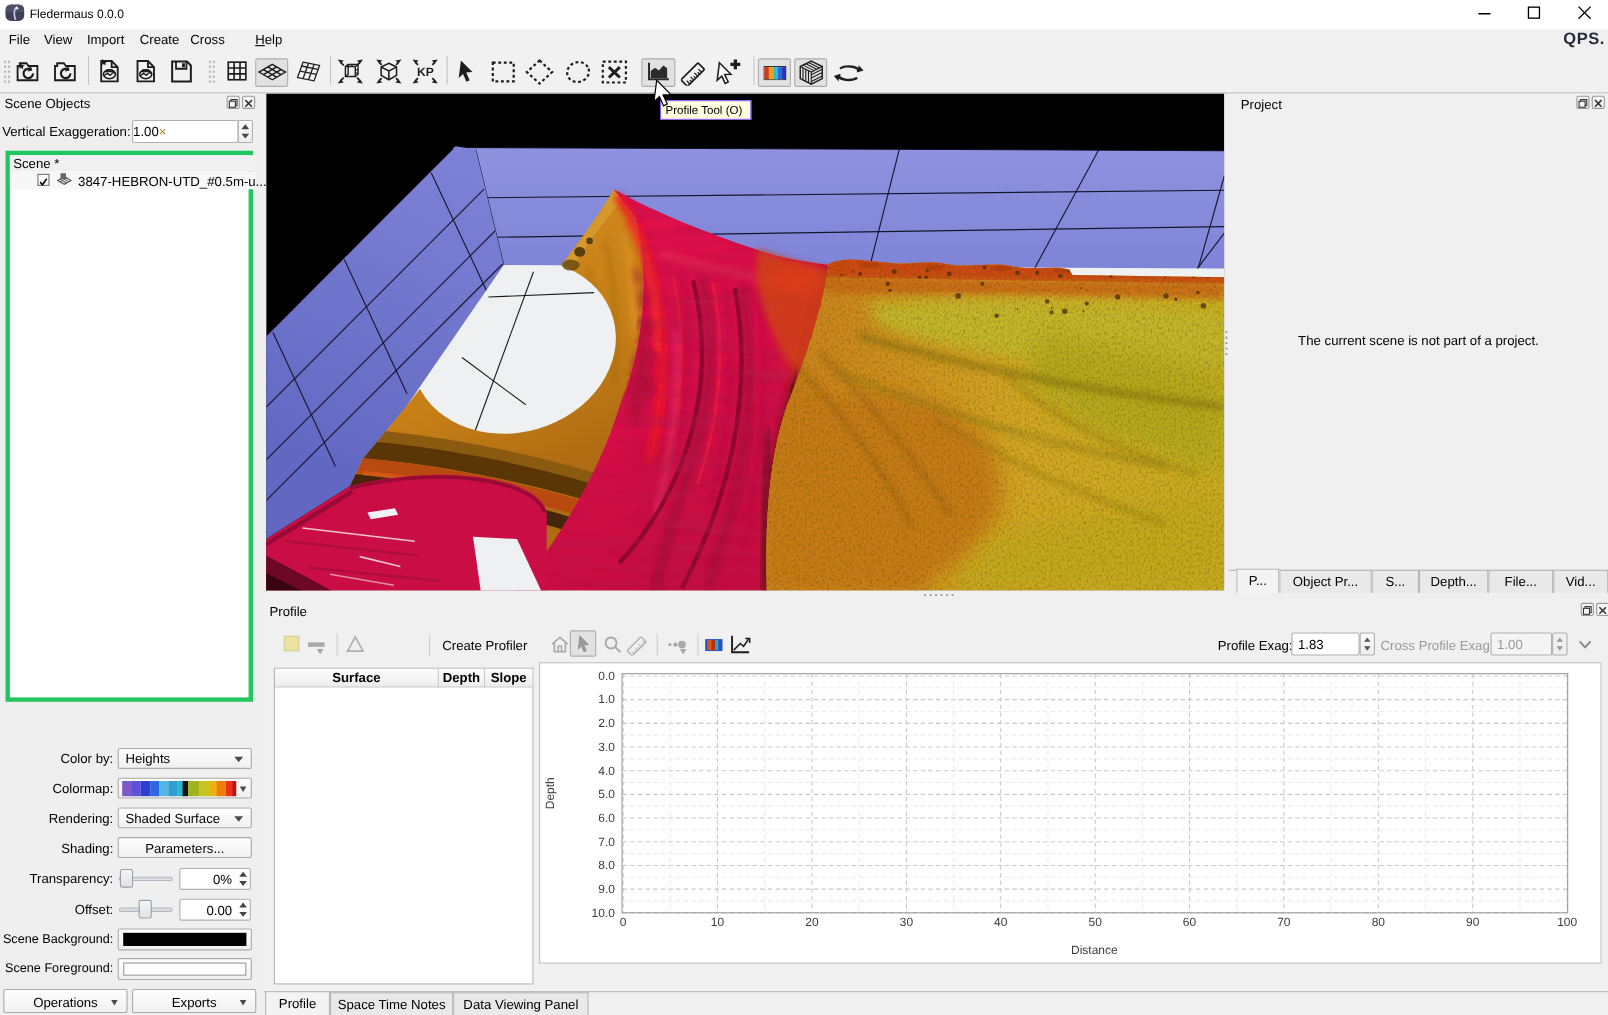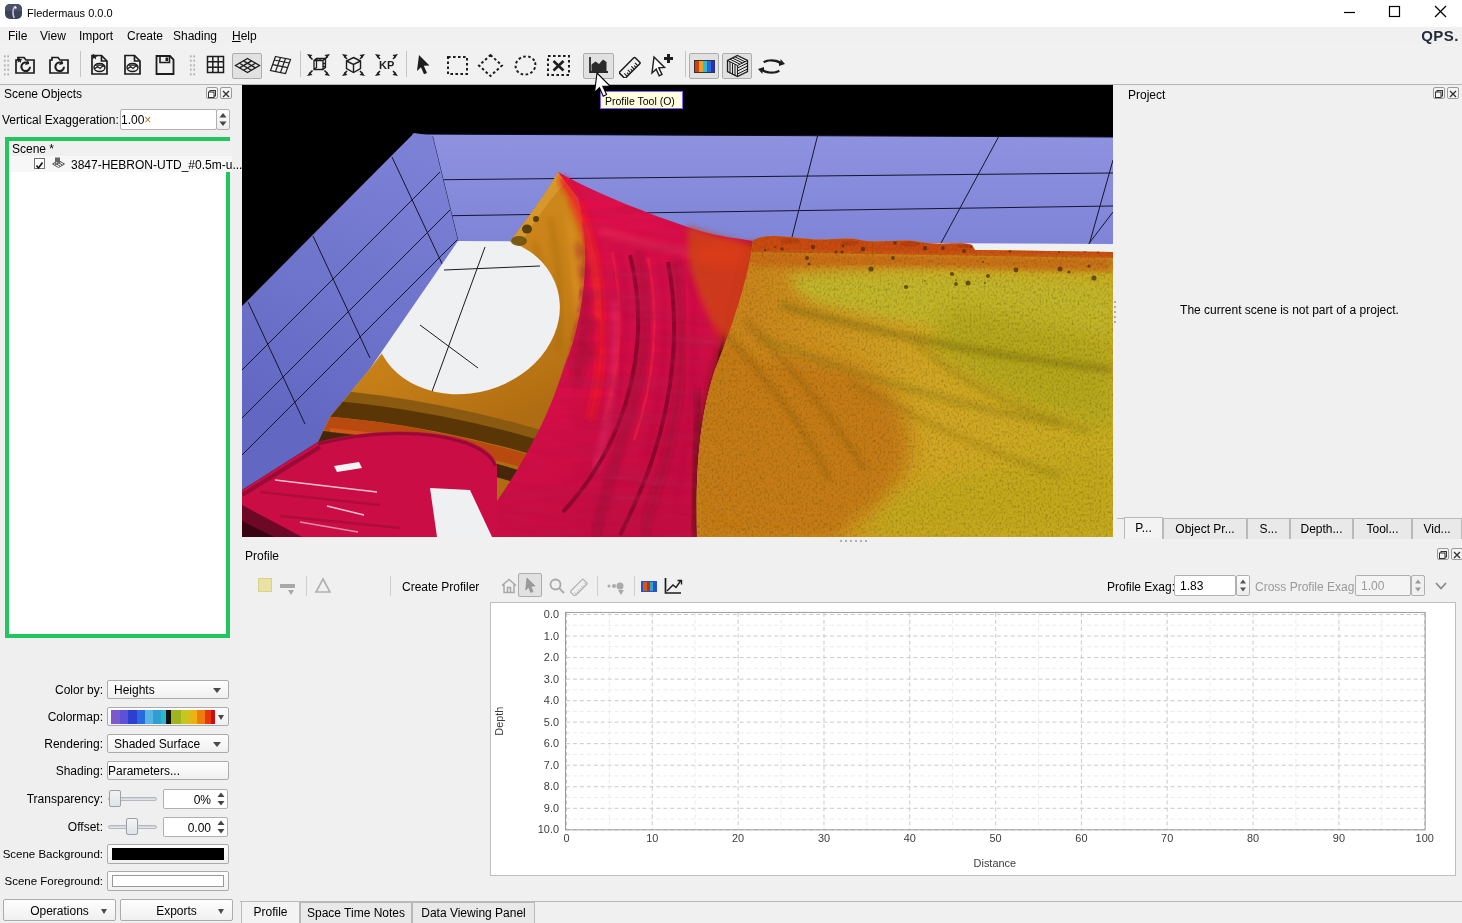--- a/index.html
+++ b/index.html
@@ -55,21 +55,21 @@
       <rect x="59.5" y="6.5" width="10" height="10" fill="none" stroke="#000" stroke-width="1.2"></rect>
       <line x1="105" y1="6" x2="116" y2="17" stroke="#000" stroke-width="1.2"></line>
       <line x1="116" y1="6" x2="105" y2="17" stroke="#000" stroke-width="1.2"></line>
     </svg>
   </div>
   <div id="menubar" class="abs">
     <div class="mi" style="left:8px">File</div>
     <div class="mi" style="left:40px">View</div>
     <div class="mi" style="left:79px">Import</div>
     <div class="mi" style="left:127px">Create</div>
-    <div class="mi" style="left:173px">Shading</div>
+    <div class="mi" style="left:173px">Cross</div>
     <div class="mi" style="left:232px"><u>H</u>elp</div>
     <div id="qps" class="abs">QPS.</div>
   </div>
   <div id="toolbar" class="abs">
     <div class="grip" style="left:3px"></div>
     <svg class="abs" style="left:13px;top:9px" width="24" height="24" viewBox="0 0 24 24" fill="none" stroke="#1d1d1d" stroke-width="1.7">
       <path d="M3 7 L3 20 L21 20 L21 7 L13 7 L11 4.5 L5 4.5 L5 7 Z"></path>
       <path d="M4.5 4 l1 2 l-2.2 0.3 l1.8 1.5 l-0.8 2 l2-1.2 l1.8 1.4 l-0.3-2.3 l1.8-1.2 l-2.2-0.5 Z" fill="#1d1d1d" stroke="none"></path>
       <path d="M15.5 10.5 a4.3 4.3 0 1 0 1.5 3.2" stroke-width="2"></path>
       <path d="M15 6.8 l1.2 4.2 l-4.2 1 Z" fill="#1d1d1d" stroke="none"></path>
@@ -251,21 +251,21 @@
         <rect x="79" y="0" width="8" height="14" fill="#ecb211"></rect>
           <rect x="86" y="0" width="8" height="14" fill="#ee7d0c"></rect>
         <rect x="94" y="0" width="6" height="14" fill="#e83510"></rect>
           <rect x="100" y="0" width="4" height="14" fill="#c81010"></rect>
       </svg>
       <div class="arrow-down" style="right:4px;top:7px;border-left-width:3.5px;border-right-width:3.5px"></div>
     </div>
     <div class="lbl" style="right:138px;top:652px">Rendering:</div>
     <div class="combo" style="left:107px;top:649px;width:122px;height:19px;padding:2px 0 0 6px">Shaded Surface<div class="arrow-down" style="right:7px;top:7px"></div></div>
     <div class="lbl" style="right:138px;top:679px">Shading:</div>
-    <div class="combo" style="left:107px;top:676px;width:122px;height:19px;text-align:left;padding-top:2px">Parameters...</div>
+    <div class="combo" style="left:107px;top:676px;width:122px;height:19px;text-align:center;padding-top:2px">Parameters...</div>
     <div class="lbl" style="right:138px;top:707px">Transparency:</div>
     <div class="abs" style="left:108px;top:712px;width:49px;height:4px;background:linear-gradient(#c6cdd5,#e8ecf0);border:1px solid #b4b9bf;border-radius:2px"></div>
     <div class="abs" style="left:109px;top:705px;width:12px;height:17px;background:linear-gradient(#f4f4f4,#dfe3e7);border:1px solid #9aa0a8;border-radius:2px"></div>
     <div class="field" style="left:163px;top:704px;width:65px;height:20px;text-align:right;padding:3px 16px 0 0">0%</div>
     <div class="abs" style="left:215px;top:705px;width:12px;height:18px">
       <svg width="12" height="18" viewBox="0 0 12 18">
           <path d="M6 2.5 L9.5 7 L2.5 7 Z" fill="#444"></path>
           <path d="M6 15.5 L9.5 11 L2.5 11 Z" fill="#444"></path>
         </svg>
     </div>
@@ -553,21 +553,21 @@
         </svg></div>
     <div class="pbtn" style="left:330px;top:2px"><svg width="10" height="10" viewBox="0 0 10 10" stroke="#333" stroke-width="1.4">
           <path d="M2 2 L8 8 M8 2 L2 8"></path>
         </svg></div>
     <div class="abs" style="left:0;top:218px;width:345px;text-align:center">The current scene is not part of a project.</div>
     <div class="abs" style="left:0;top:433px;width:345px;height:1px;background:#b9b9b9"></div>
     <div class="tab tabsel" style="left:7px;top:433px;width:39px">P...</div>
     <div class="tab" style="left:46px;top:433px;width:84px">Object Pr...</div>
     <div class="tab" style="left:130px;top:433px;width:43px">S...</div>
     <div class="tab" style="left:173px;top:433px;width:63px">Depth...</div>
-    <div class="tab" style="left:236px;top:433px;width:59px">Tool...</div>
+    <div class="tab" style="left:236px;top:433px;width:59px">File...</div>
     <div class="tab" style="left:295px;top:433px;width:50px">Vid...</div>
   </div>
   <div id="profilepanel" class="abs">
     <div class="ptitle" style="left:3px;top:4px">Profile</div>
     <div class="pbtn" style="left:1195px;top:3px"><svg width="10" height="10" viewBox="0 0 10 10" fill="none" stroke="#333">
           <rect x="3" y="1.5" width="5.5" height="5.5"></rect>
           <rect x="1.5" y="3" width="5.5" height="5.5" fill="#f4f4f4"></rect>
         </svg></div>
     <div class="pbtn" style="left:1209px;top:3px"><svg width="10" height="10" viewBox="0 0 10 10" stroke="#333" stroke-width="1.4">
           <path d="M2 2 L8 8 M8 2 L2 8"></path>
@@ -625,20 +625,26 @@
         </svg></div>
     <div class="abs" style="left:1013px;top:35px;color:#9a9a9a;font-size:12px;white-space:nowrap">Cross Profile Exag:</div>
     <div class="field" style="left:1113px;top:30px;width:56px;height:21px;padding:3px 0 0 5px;color:#9a9a9a;background:#f4f4f4">1.00</div>
     <div class="field" style="left:1169px;top:30px;width:14px;height:21px;background:#f0f0f0"><svg width="12" height="19" viewBox="0 0 12 19">
           <path d="M6 3.5 L9 7.5 L3 7.5 Z" fill="#999"></path>
           <path d="M6 15.5 L9 11.5 L3 11.5 Z" fill="#999"></path>
         </svg></div>
     <svg class="abs" style="left:1192px;top:36px" width="14" height="10" viewBox="0 0 14 10">
         <path d="M2 2 L7 7.5 L12 2" fill="none" stroke="#8a8a8a" stroke-width="1.8"></path>
       </svg>
+    <div class="abs" style="left:7px;top:62px;width:236px;height:288px;background:#fff;border:1px solid #b4b4b4">
+      <div style="position:absolute;left:0;top:0;width:234px;height:17px;background:linear-gradient(#fdfdfd,#ececec);border-bottom:1px solid #c8c8c8"></div>
+      <div style="position:absolute;left:0;top:0;width:149px;height:17px;border-right:1px solid #c8c8c8;text-align:center;padding-top:1px;font-weight:600">Surface</div>
+      <div style="position:absolute;left:149px;top:0;width:42px;height:17px;border-right:1px solid #c8c8c8;text-align:center;padding-top:1px;font-weight:600">Depth</div>
+      <div style="position:absolute;left:191px;top:0;width:43px;height:17px;text-align:center;padding-top:1px;font-weight:600">Slope</div>
+    </div>
     <svg class="abs" style="left:248px;top:57px;background:#fff;border:1px solid #c0c0c0" width="966" height="274" viewBox="0 0 966 274">
       <g id="grid">
           <line x1="73" y1="11.6" x2="938" y2="11.6" stroke="#c9c9c9" stroke-dasharray="4 3"></line>
           <line x1="73" y1="22.4" x2="938" y2="22.4" stroke="#ebebeb" stroke-dasharray="4 3"></line>
           <line x1="73" y1="33.3" x2="938" y2="33.3" stroke="#c9c9c9" stroke-dasharray="4 3"></line>
           <line x1="73" y1="44.1" x2="938" y2="44.1" stroke="#ebebeb" stroke-dasharray="4 3"></line>
           <line x1="73" y1="55.0" x2="938" y2="55.0" stroke="#c9c9c9" stroke-dasharray="4 3"></line>
           <line x1="73" y1="65.8" x2="938" y2="65.8" stroke="#ebebeb" stroke-dasharray="4 3"></line>
           <line x1="73" y1="76.7" x2="938" y2="76.7" stroke="#c9c9c9" stroke-dasharray="4 3"></line>
           <line x1="73" y1="87.5" x2="938" y2="87.5" stroke="#ebebeb" stroke-dasharray="4 3"></line>

